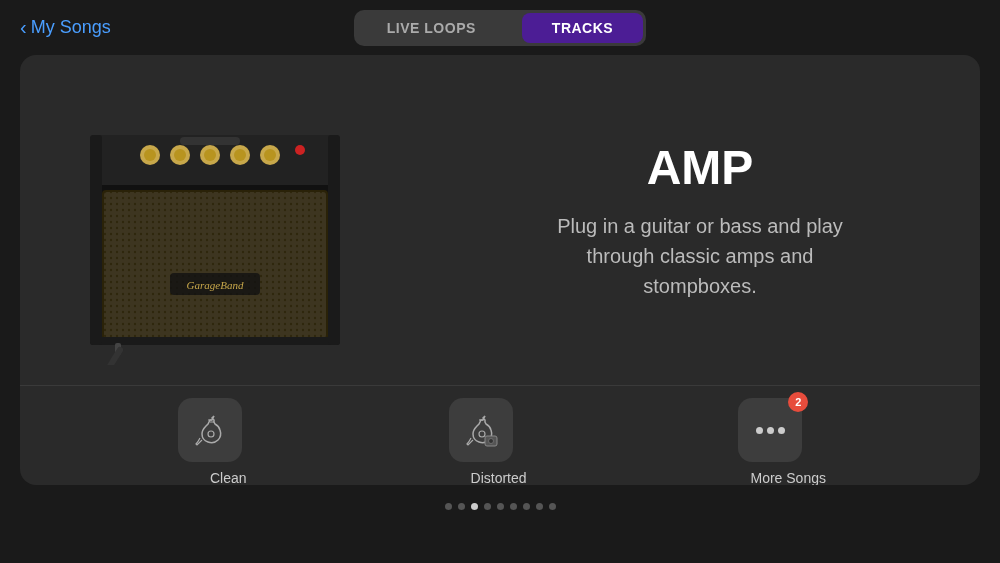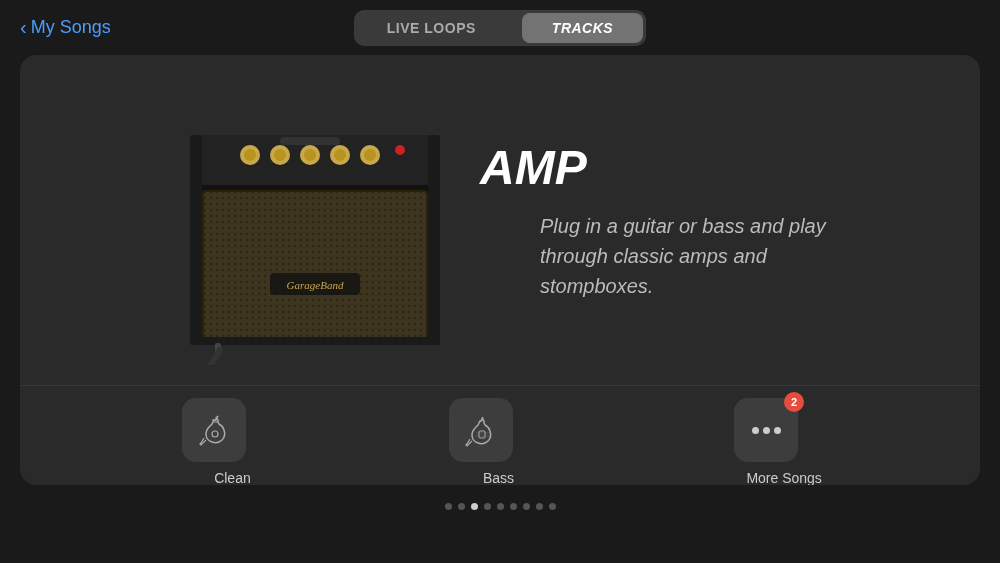--- a/index.html
+++ b/index.html
@@ -59,23 +59,22 @@
       font-size: 14px;
       font-weight: 600;
       letter-spacing: 0.5px;
       cursor: pointer;
       color: #aaa;
       background: transparent;
       border: none;
     }
 
     .tab-btn.active {
-      background: #737373;
+      background: #4c1d95;
       color: #fff;
-      font-style: italic;
     }
 
     
     .main-content {
       margin: 0 20px 10px 20px;
       background: #2a2a2a;
       border-radius: 16px;
       height: 430px;
       display: flex;
       flex-direction: column;
@@ -87,41 +86,41 @@
       flex: 1;
       align-items: center;
       padding: 20px 40px;
     }
 
     
     .amp-image-area {
       flex: 0 0 400px;
       display: flex;
       align-items: center;
-      justify-content: flex-end;
+      justify-content: flex-start;
       position: relative;
     }
 
     .amp-visual {
       width: 300px;
       height: 290px;
       position: relative;
     }
 
     
     .amp-svg {
       width: 100%;
       height: 100%;
     }
 
     
     .amp-info {
       flex: 1;
+      text-align: center;
       padding: 20px;
-      font-style: italic;
     }
 
     .amp-title {
       font-size: 48px;
       font-weight: 700;
       color: #fff;
       margin-bottom: 16px;
     }
 
     .amp-description {
@@ -311,38 +310,35 @@
           <path d="M22 4 L20 8 L18 8 L16 12 L14 14 Q10 18 10 22 Q10 28 16 30 Q22 32 26 28 Q30 24 28 18 Q27 14 23 12 L22 10 L22 8 L20 6 Z" fill="none" stroke="#aaa" stroke-width="1.5"></path>
           <circle cx="19" cy="22" r="3" fill="none" stroke="#aaa" stroke-width="1.2"></circle>
           <line x1="16" y1="8" x2="20" y2="8" stroke="#aaa" stroke-width="1.2"></line>
           <line x1="22" y1="10" x2="18" y2="10" stroke="#aaa" stroke-width="1"></line>
           <path d="M 8 26 Q 6 30 4 32 L 5 33 Q 7 31 10 28" fill="none" stroke="#aaa" stroke-width="1.2"></path>
         </svg>
       </div>
       <span class="preset-label">Clean</span>
     </div>
 
-
     <div class="preset-item">
       <div class="preset-icon-wrap">
         <svg class="guitar-icon" viewBox="0 0 36 36">
-
-          <path d="M20 5 L18 9 L17 9 L15 13 L13 15 Q9 19 9 23 Q9 29 15 31 Q21 33 25 29 Q29 25 27 19 Q26 15 22 13 L21 11 L21 9 L19 7 Z" fill="none" stroke="#aaa" stroke-width="1.5"></path>
-          <rect x="16" y="19" width="6" height="7" rx="1" fill="none" stroke="#aaa" stroke-width="1"></rect>
-
-          <line x1="17" y1="9" x2="19" y2="9" stroke="#aaa" stroke-width="1"></line>
-          <line x1="18" y1="7" x2="21" y2="7" stroke="#aaa" stroke-width="1"></line>
-          <path d="M 7 27 Q 5 31 3 33 L 4 34 Q 6 32 9 29" fill="none" stroke="#aaa" stroke-width="1.2"></path>
-
-          <line x1="13" y1="21" x2="27" y2="21" stroke="#aaa" stroke-width="0.5" opacity="0.5"></line>
-          <line x1="12" y1="24" x2="27" y2="24" stroke="#aaa" stroke-width="0.5" opacity="0.5"></line>
+          <path d="M22 4 L20 8 L18 8 L16 12 L14 14 Q10 18 10 22 Q10 28 16 30 Q22 32 26 28 Q30 24 28 18 Q27 14 23 12 L22 10 L22 8 L20 6 Z" fill="none" stroke="#aaa" stroke-width="1.5"></path>
+          <circle cx="19" cy="22" r="3" fill="none" stroke="#aaa" stroke-width="1.2"></circle>
+          <line x1="16" y1="8" x2="20" y2="8" stroke="#aaa" stroke-width="1.2"></line>
+          <path d="M 8 26 Q 6 30 4 32 L 5 33 Q 7 31 10 28" fill="none" stroke="#aaa" stroke-width="1.2"></path>
+
+          <rect x="22" y="24" width="12" height="10" rx="2" fill="#555" stroke="#888" stroke-width="1"></rect>
+          <circle cx="28" cy="29" r="2.5" fill="#333" stroke="#777" stroke-width="0.8"></circle>
         </svg>
       </div>
-      <span class="preset-label">Bass</span>
-    </div>
+      <span class="preset-label">Distorted</span>
+    </div>
+
 
     <div class="preset-item">
       <div class="preset-icon-wrap">
         <div class="more-icon">
           <div class="more-dot"></div>
           <div class="more-dot"></div>
           <div class="more-dot"></div>
         </div>
         <div class="badge">2</div>
       </div>

